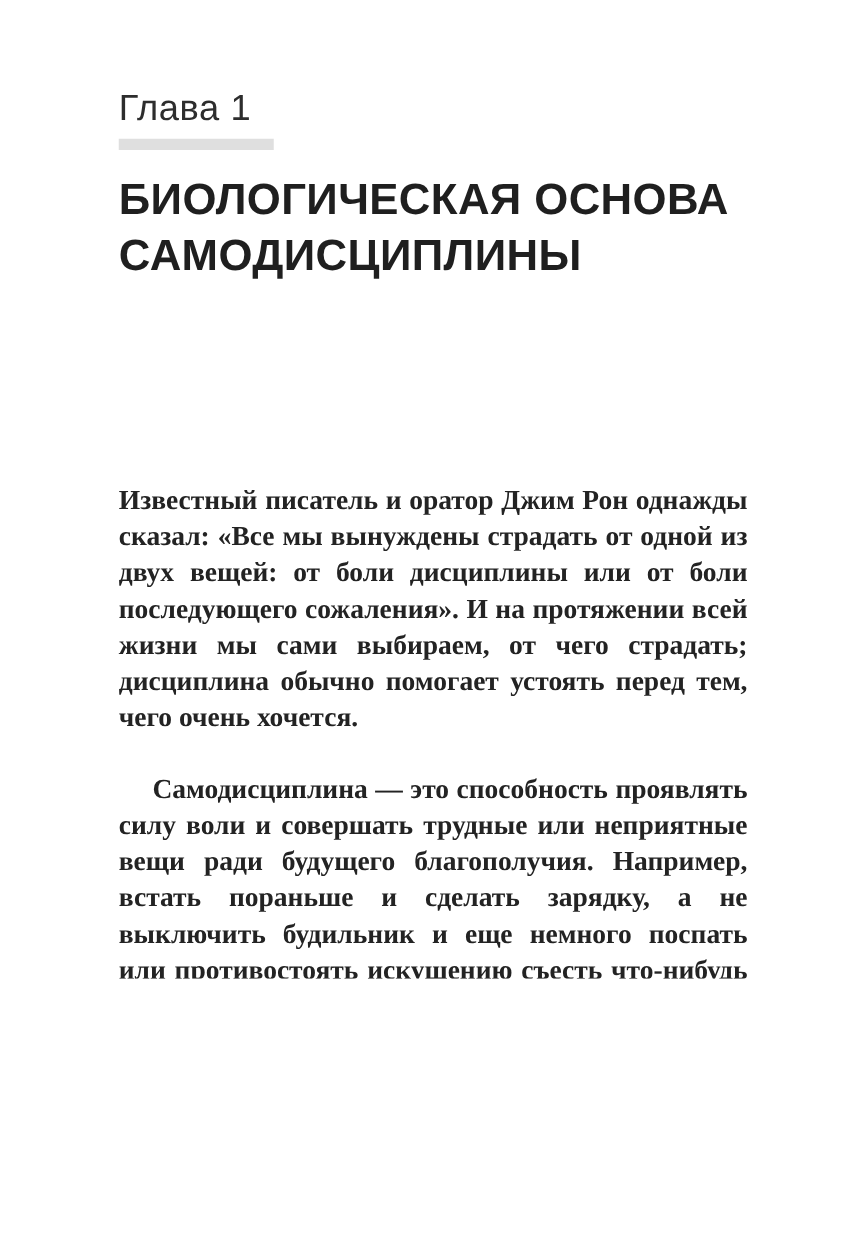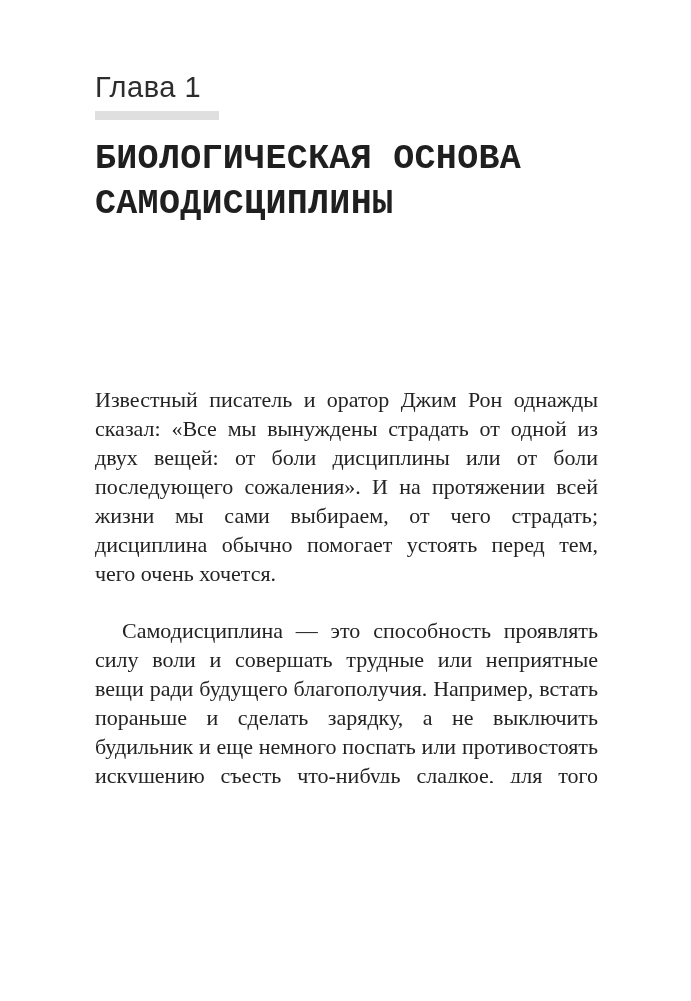--- a/index.html
+++ b/index.html
@@ -26,39 +26,40 @@
     letter-spacing: 0.5px;
   }
   .chapter-divider {
     margin-top: 7px;
     width: 124px;
     height: 9px;
     background: #dfdfdf;
   }
   .chapter-title {
     margin: 17px 0 0 0;
-    font-family: Liberation Mono, monospace;
+    font-family: Liberation Sans, sans-serif;
     font-size: 35px;
     line-height: 45px;
     font-weight: 700;
     color: #1f1f1f;
     letter-spacing: 0.3px;
     max-width: 500px;
   }
   .body-text {
     margin-top: 158px;
     width: 503px;
     font-family: "Liberation Serif", serif;
     font-size: 22px;
     line-height: 29px;
     color: #232323;
     text-align: justify;
   }
   .body-text p {
     margin: 0;
+    font-weight: bold;
   }
   .body-text p.indented {
     text-indent: 27px;
     margin-top: 28px;
   }
 </style>
 </head>
 <body>
 
 <div class="page">

